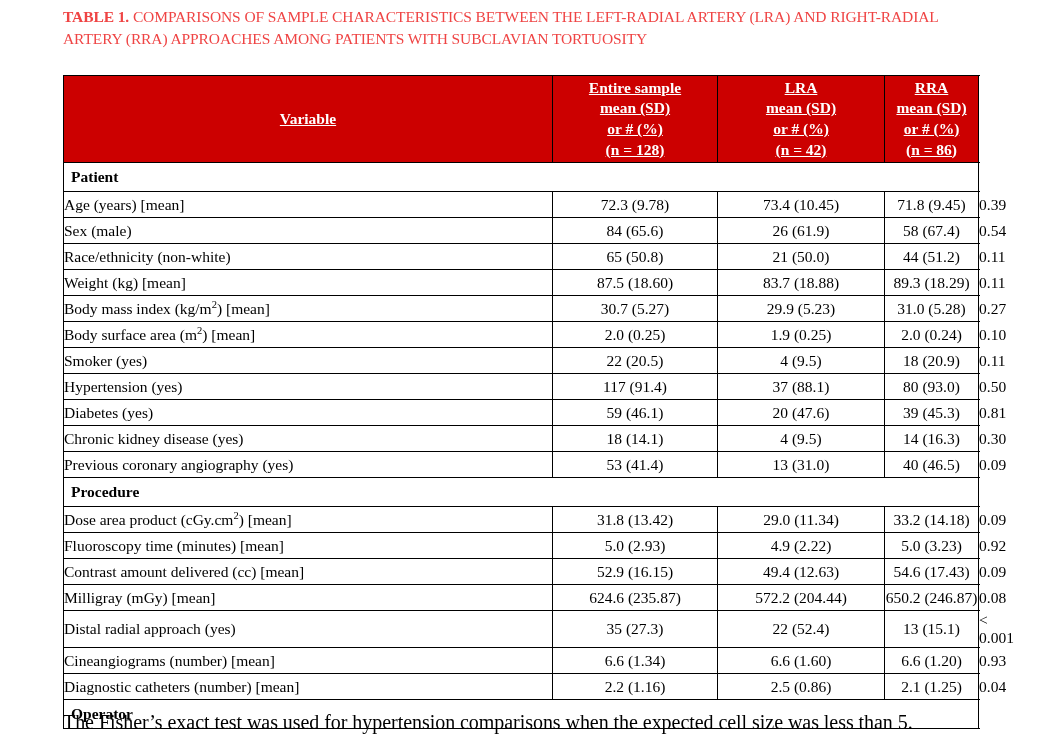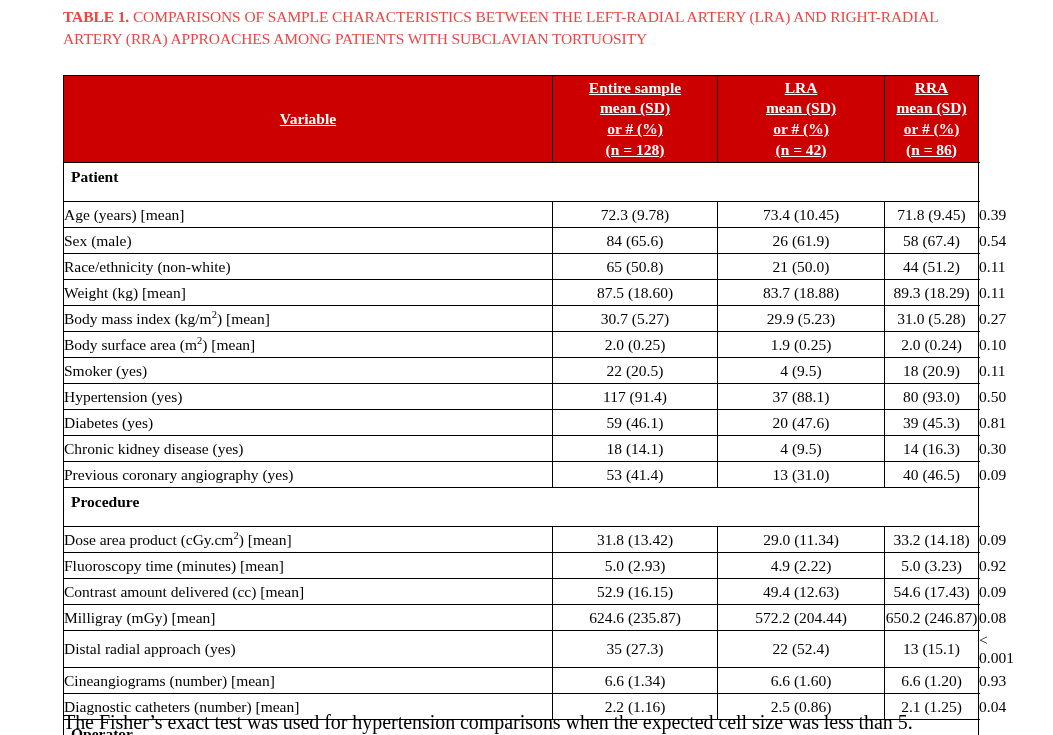--- a/index.html
+++ b/index.html
@@ -88,21 +88,21 @@
   th.h-p {
     text-align: center;
     vertical-align: top;
   }
   .ital { font-style: italic; }
 
   
   tr.section td {
     font-weight: bold;
     text-align: left;
-    padding: 1px 0 12px 7px;
+    padding: 1px 0 2px 7px;
     height: 25px;
     font-size: 15.5px;
   }
 
   
   tr.data td {
     height: 25px;
     font-size: 15.5px;
   }
   td.v-label {

